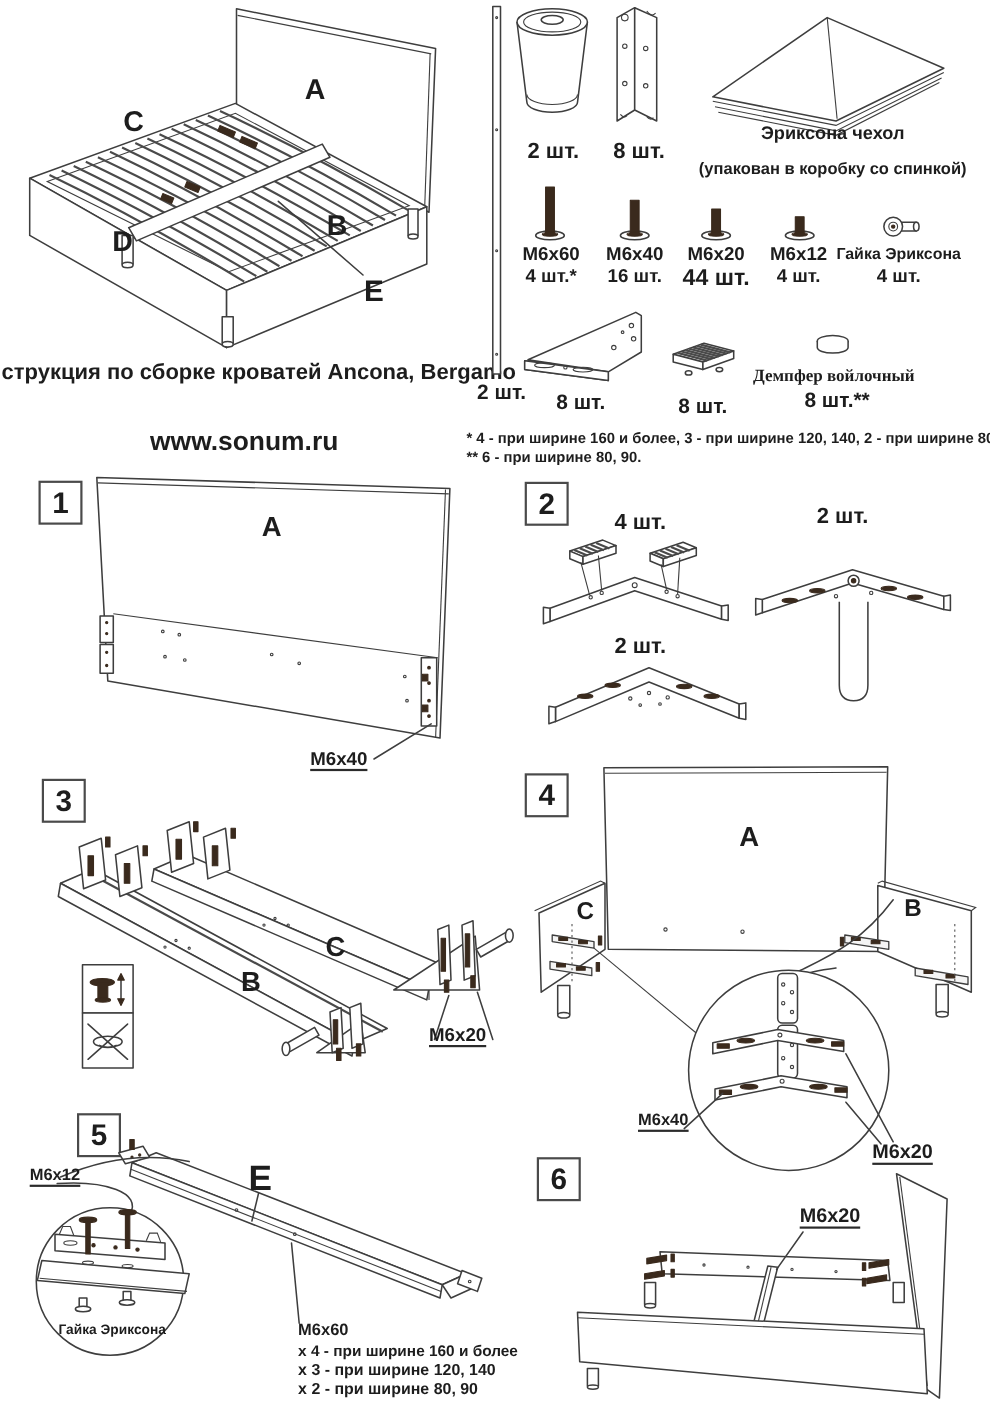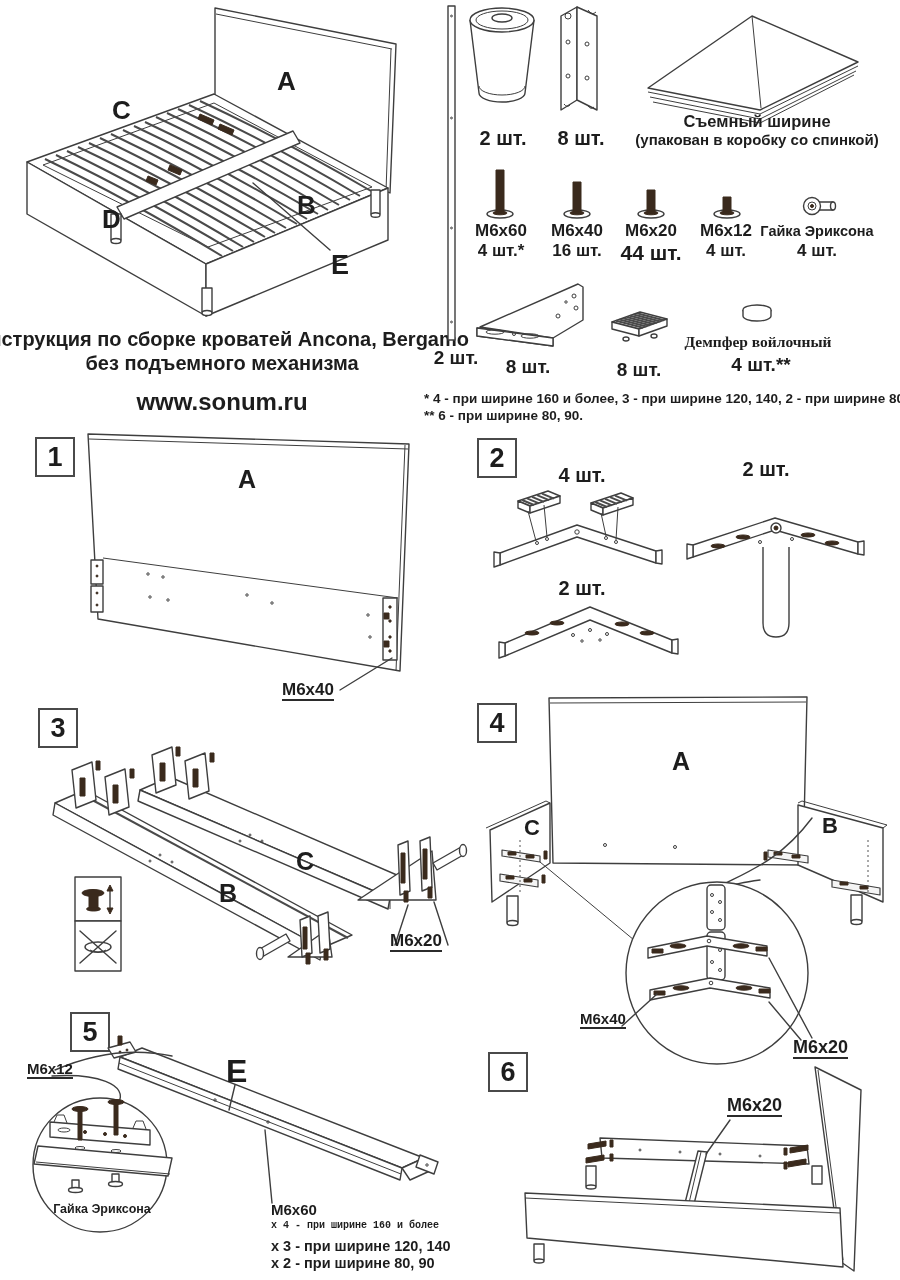--- a/index.html
+++ b/index.html
@@ -70,21 +70,20 @@
     </g>
     <line class="ln" x1="330" y1="250" x2="253" y2="183"></line>
   </svg>
   <div class="lbl" style="left:277px;top:68px;font-size:26px;">A</div>
   <div class="lbl" style="left:112px;top:97px;font-size:26px;">C</div>
   <div class="lbl" style="left:102px;top:206px;font-size:26px;">D</div>
   <div class="lbl" style="left:297px;top:192px;font-size:26px;">B</div>
   <div class="lbl" style="left:331px;top:251px;font-size:27px;">E</div>
 
   <div class="lbl cx" style="left:222px;top:329px;font-size:20px;">Инструкция по сборке кроватей Ancona, Bergamo</div>
-  <div class="lbl cx" style="left:222px;top:353px;font-size:20px;">без подъемного механизма</div>
   <div class="lbl cx" style="left:222px;top:389px;font-size:24px;">www.sonum.ru</div>
 
   <svg style="left:430px;top:0" width="470" height="425" viewBox="0 0 470 425">
     <g>
       <rect class="wh" x="18" y="6" width="7" height="334"></rect>
       <circle class="tn" cx="21.5" cy="16" r="0.9"></circle>
         <circle class="tn" cx="21.5" cy="118" r="0.9"></circle>
       <circle class="tn" cx="21.5" cy="228" r="0.9"></circle>
         <circle class="tn" cx="21.5" cy="322" r="0.9"></circle>
     </g>
@@ -169,36 +168,36 @@
       <ellipse class="wh" cx="224" cy="336" rx="3" ry="2"></ellipse>
     </g>
     <g>
       <ellipse class="wh" cx="327" cy="310" rx="14" ry="5"></ellipse>
       <path class="wh" d="M313,310 L313,316 A14,5 0 0 0 341,316 L341,310"></path>
     </g>
   </svg>
   <div class="lbl cx" style="left:456px;top:348px;font-size:19px;">2 шт.</div>
   <div class="lbl cx" style="left:503px;top:128px;font-size:20px;">2 шт.</div>
   <div class="lbl cx" style="left:581px;top:128px;font-size:20px;">8 шт.</div>
-  <div class="lbl cx" style="left:757px;top:113px;font-size:16.5px;">Съемный ширине</div>
-  <div class="lbl cx" style="left:757px;top:132px;font-size:15px;">(упакован в коробку со спинкой)</div>
+  <div class="lbl cx" style="left:757px;top:113px;font-size:16.5px;">Эриксона чехол</div>
+  <div class="lbl cx" style="left:757px;top:146px;font-size:15px;">(упакован в коробку со спинкой)</div>
   <div class="lbl cx" style="left:501px;top:222px;font-size:17px;">М6х60</div>
   <div class="lbl cx" style="left:501px;top:242px;font-size:17px;">4 шт.*</div>
   <div class="lbl cx" style="left:577px;top:222px;font-size:17px;">М6х40</div>
   <div class="lbl cx" style="left:577px;top:242px;font-size:17px;">16 шт.</div>
   <div class="lbl cx" style="left:651px;top:222px;font-size:17px;">М6х20</div>
   <div class="lbl cx" style="left:651px;top:242px;font-size:21px;">44 шт.</div>
   <div class="lbl cx" style="left:726px;top:222px;font-size:17px;">М6х12</div>
   <div class="lbl cx" style="left:726px;top:242px;font-size:17px;">4 шт.</div>
   <div class="lbl cx" style="left:817px;top:224px;font-size:14.5px;">Гайка Эриксона</div>
   <div class="lbl cx" style="left:817px;top:242px;font-size:17px;">4 шт.</div>
   <div class="lbl cx" style="left:528px;top:357px;font-size:19px;">8 шт.</div>
   <div class="lbl cx" style="left:639px;top:360px;font-size:19px;">8 шт.</div>
   <div class="lbl cx" style="left:758px;top:334px;font-size:15.5px;font-family:Liberation Serif, serif;">Демпфер войлочный</div>
-  <div class="lbl cx" style="left:761px;top:355px;font-size:19px;">4 шт.**</div>
+  <div class="lbl cx" style="left:761px;top:355px;font-size:19px;">8 шт.**</div>
   <div class="lbl" style="left:424px;top:392px;font-size:13.5px;">* 4 - при ширине 160 и более, 3 - при ширине 120, 140, 2 - при ширине 80, 90.</div>
   <div class="lbl" style="left:424px;top:409px;font-size:13.5px;">** 6 - при ширине 80, 90.</div>
 
   <div class="box" style="left:35px;top:437px;">
       <span>1</span>
     </div>
   <svg style="left:0;top:425px" width="460" height="290" viewBox="0 0 460 290">
     <polygon class="wh" points="88,9 409,19 400,246 98,194"></polygon>
     <line class="tn" x1="89" y1="14" x2="408" y2="24"></line>
     <line class="tn" x1="103" y1="133" x2="398" y2="173"></line>
@@ -520,21 +519,21 @@
         <ellipse class="wh" cx="75.5" cy="190" rx="7" ry="2.5"></ellipse>
         <rect class="wh" x="112" y="174" width="7" height="9"></rect>
         <ellipse class="wh" cx="115.5" cy="184" rx="7" ry="2.5"></ellipse>
       </g>
     </g>
   </svg>
   <div class="lbl" style="left:226px;top:1055px;font-size:32px;">E</div>
   <div class="lbl u" style="left:27px;top:1061px;font-size:15px;">М6х12</div>
   <div class="lbl cx" style="left:102px;top:1203px;font-size:12.5px;">Гайка Эриксона</div>
   <div class="lbl" style="left:271px;top:1202px;font-size:15px;">М6х60</div>
-  <div class="lbl" style="left:271px;top:1221px;font-size:10px;font-family:Liberation Mono, monospace;">х 4 - при ширине 160 и более</div>
+  <div class="lbl" style="left:271px;top:1221px;font-size:14px;">х 4 - при ширине 160 и более</div>
   <div class="lbl" style="left:271px;top:1239px;font-size:14.5px;">х 3 - при ширине 120, 140</div>
   <div class="lbl" style="left:271px;top:1256px;font-size:14.5px;">х 2 - при ширине 80, 90</div>
 
   <div class="box" style="left:488px;top:1052px;">
       <span>6</span>
     </div>
   <svg style="left:460px;top:1040px" width="440" height="240" viewBox="0 0 440 240">
     <g>
       <polygon class="wh" points="355,27 401,50 394,231 381,222"></polygon>
       <line class="tn" x1="358" y1="30" x2="383" y2="220"></line>

